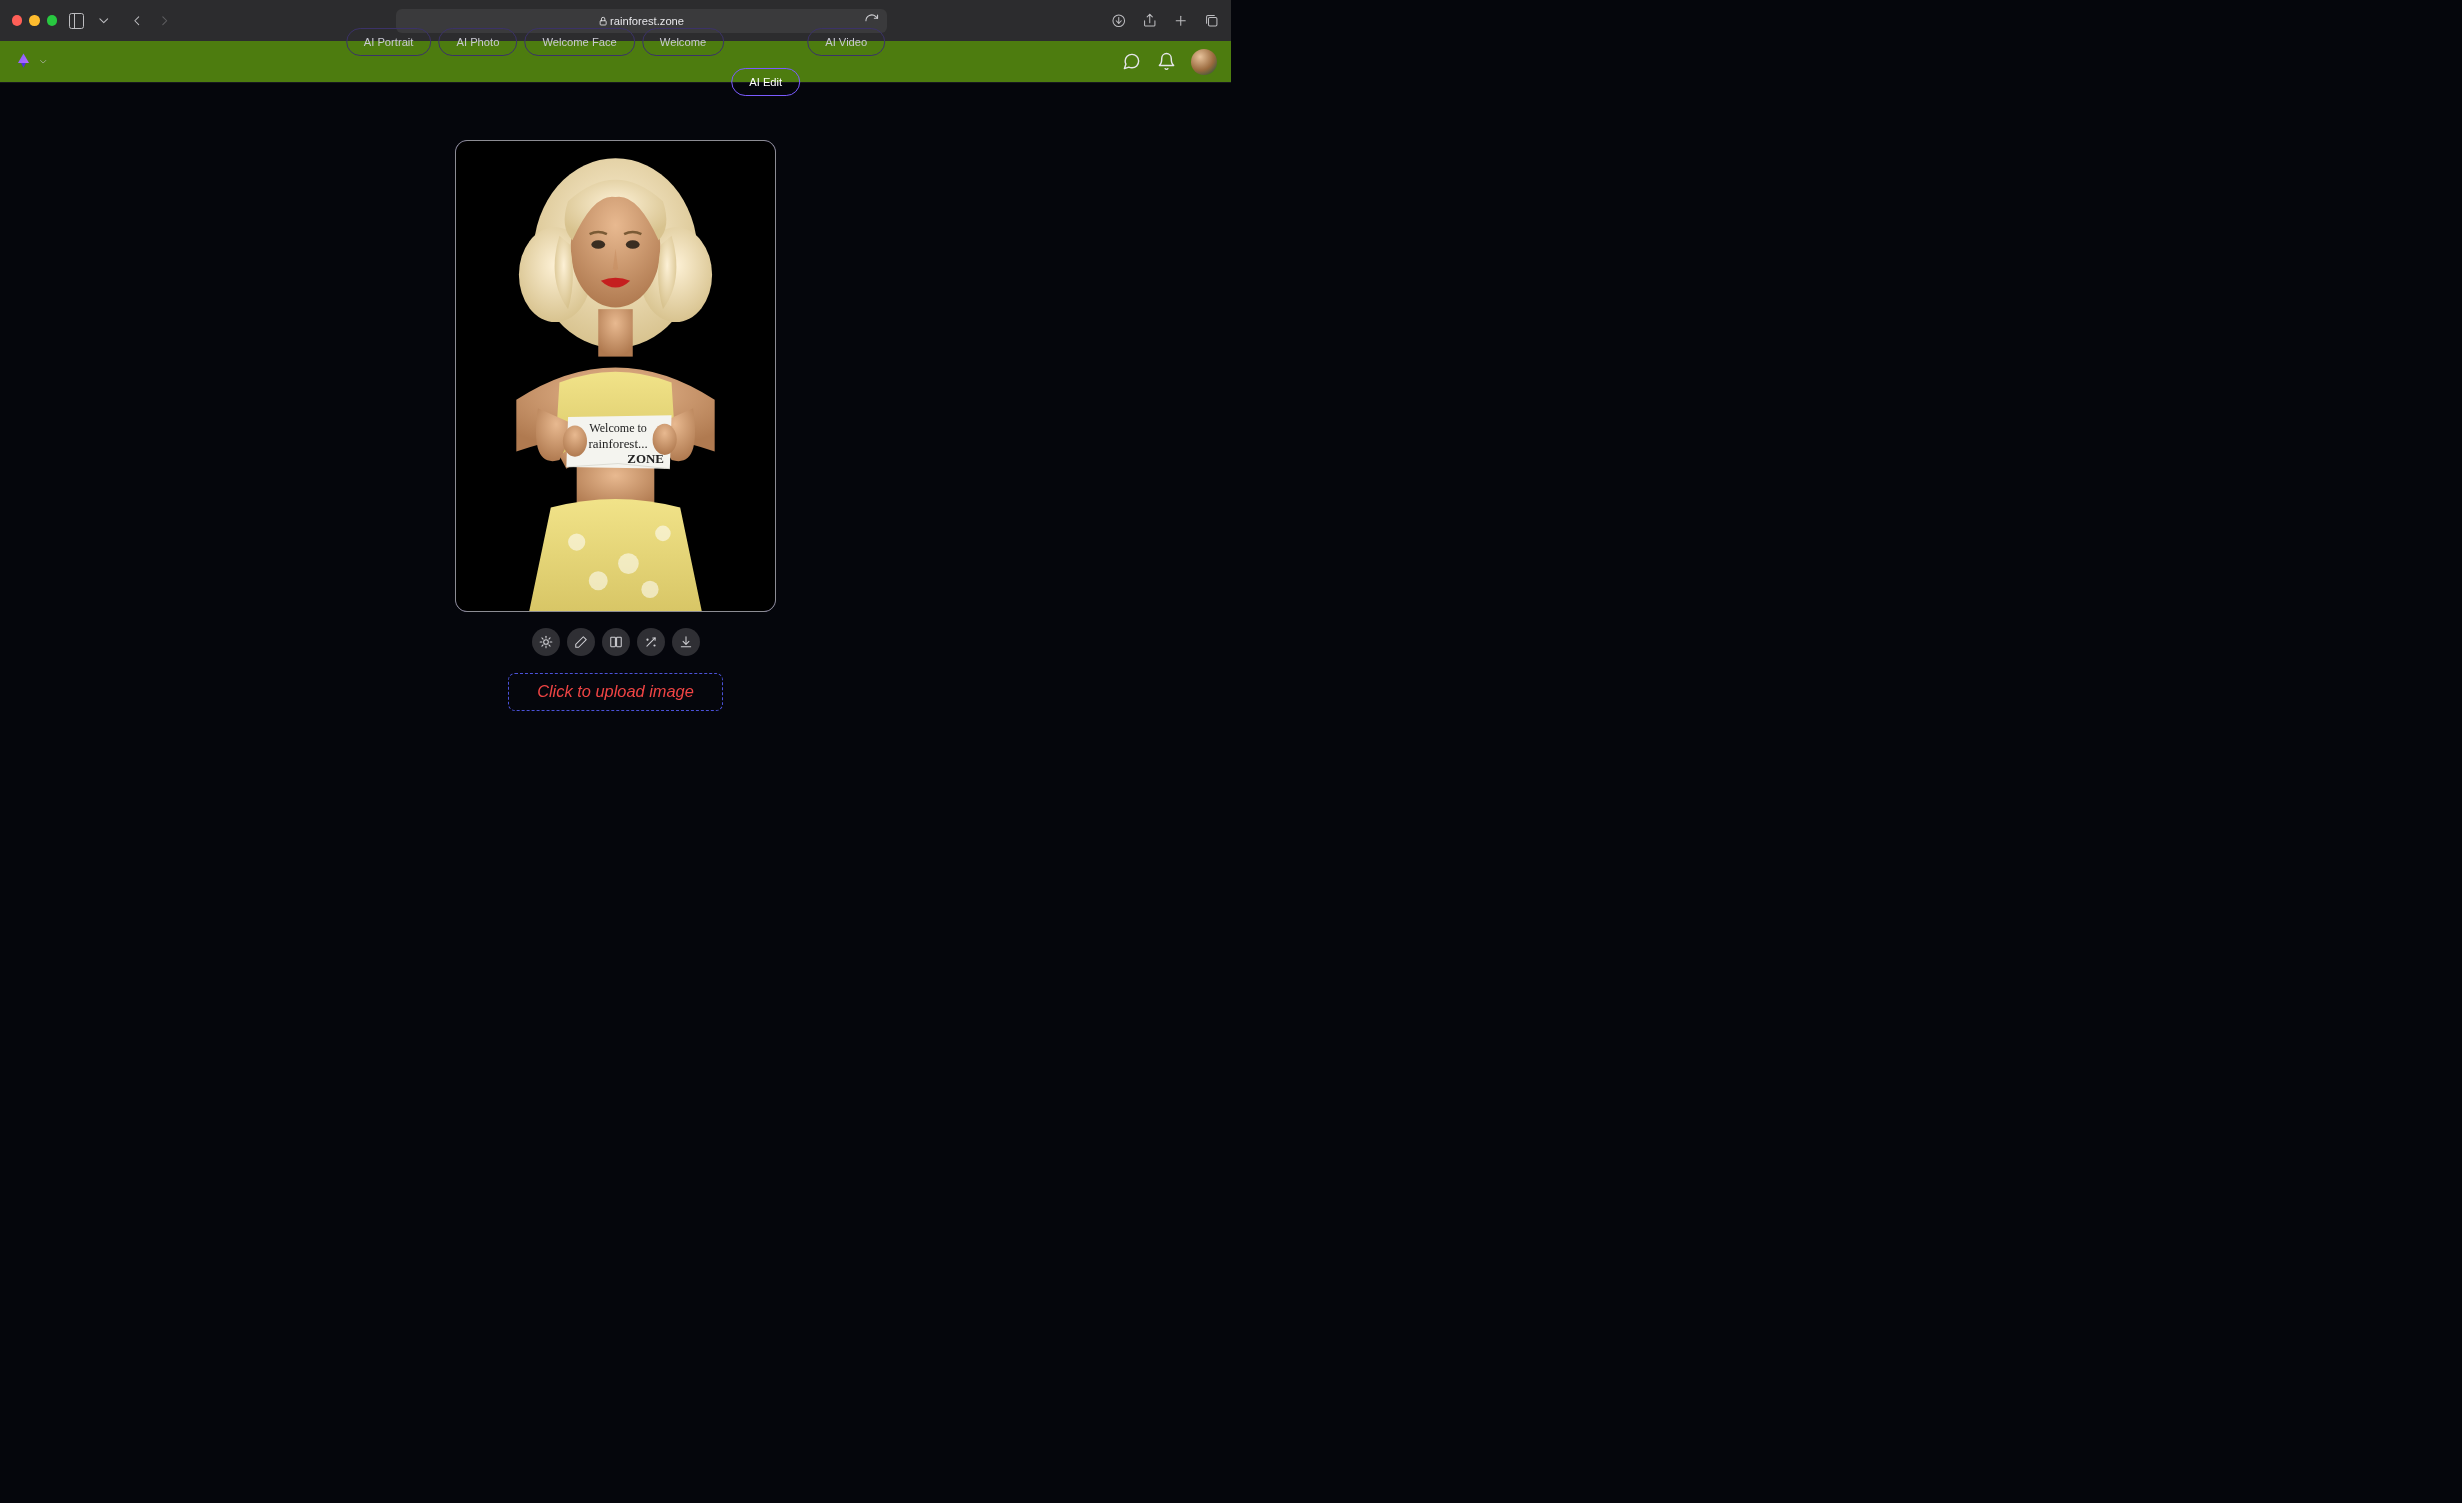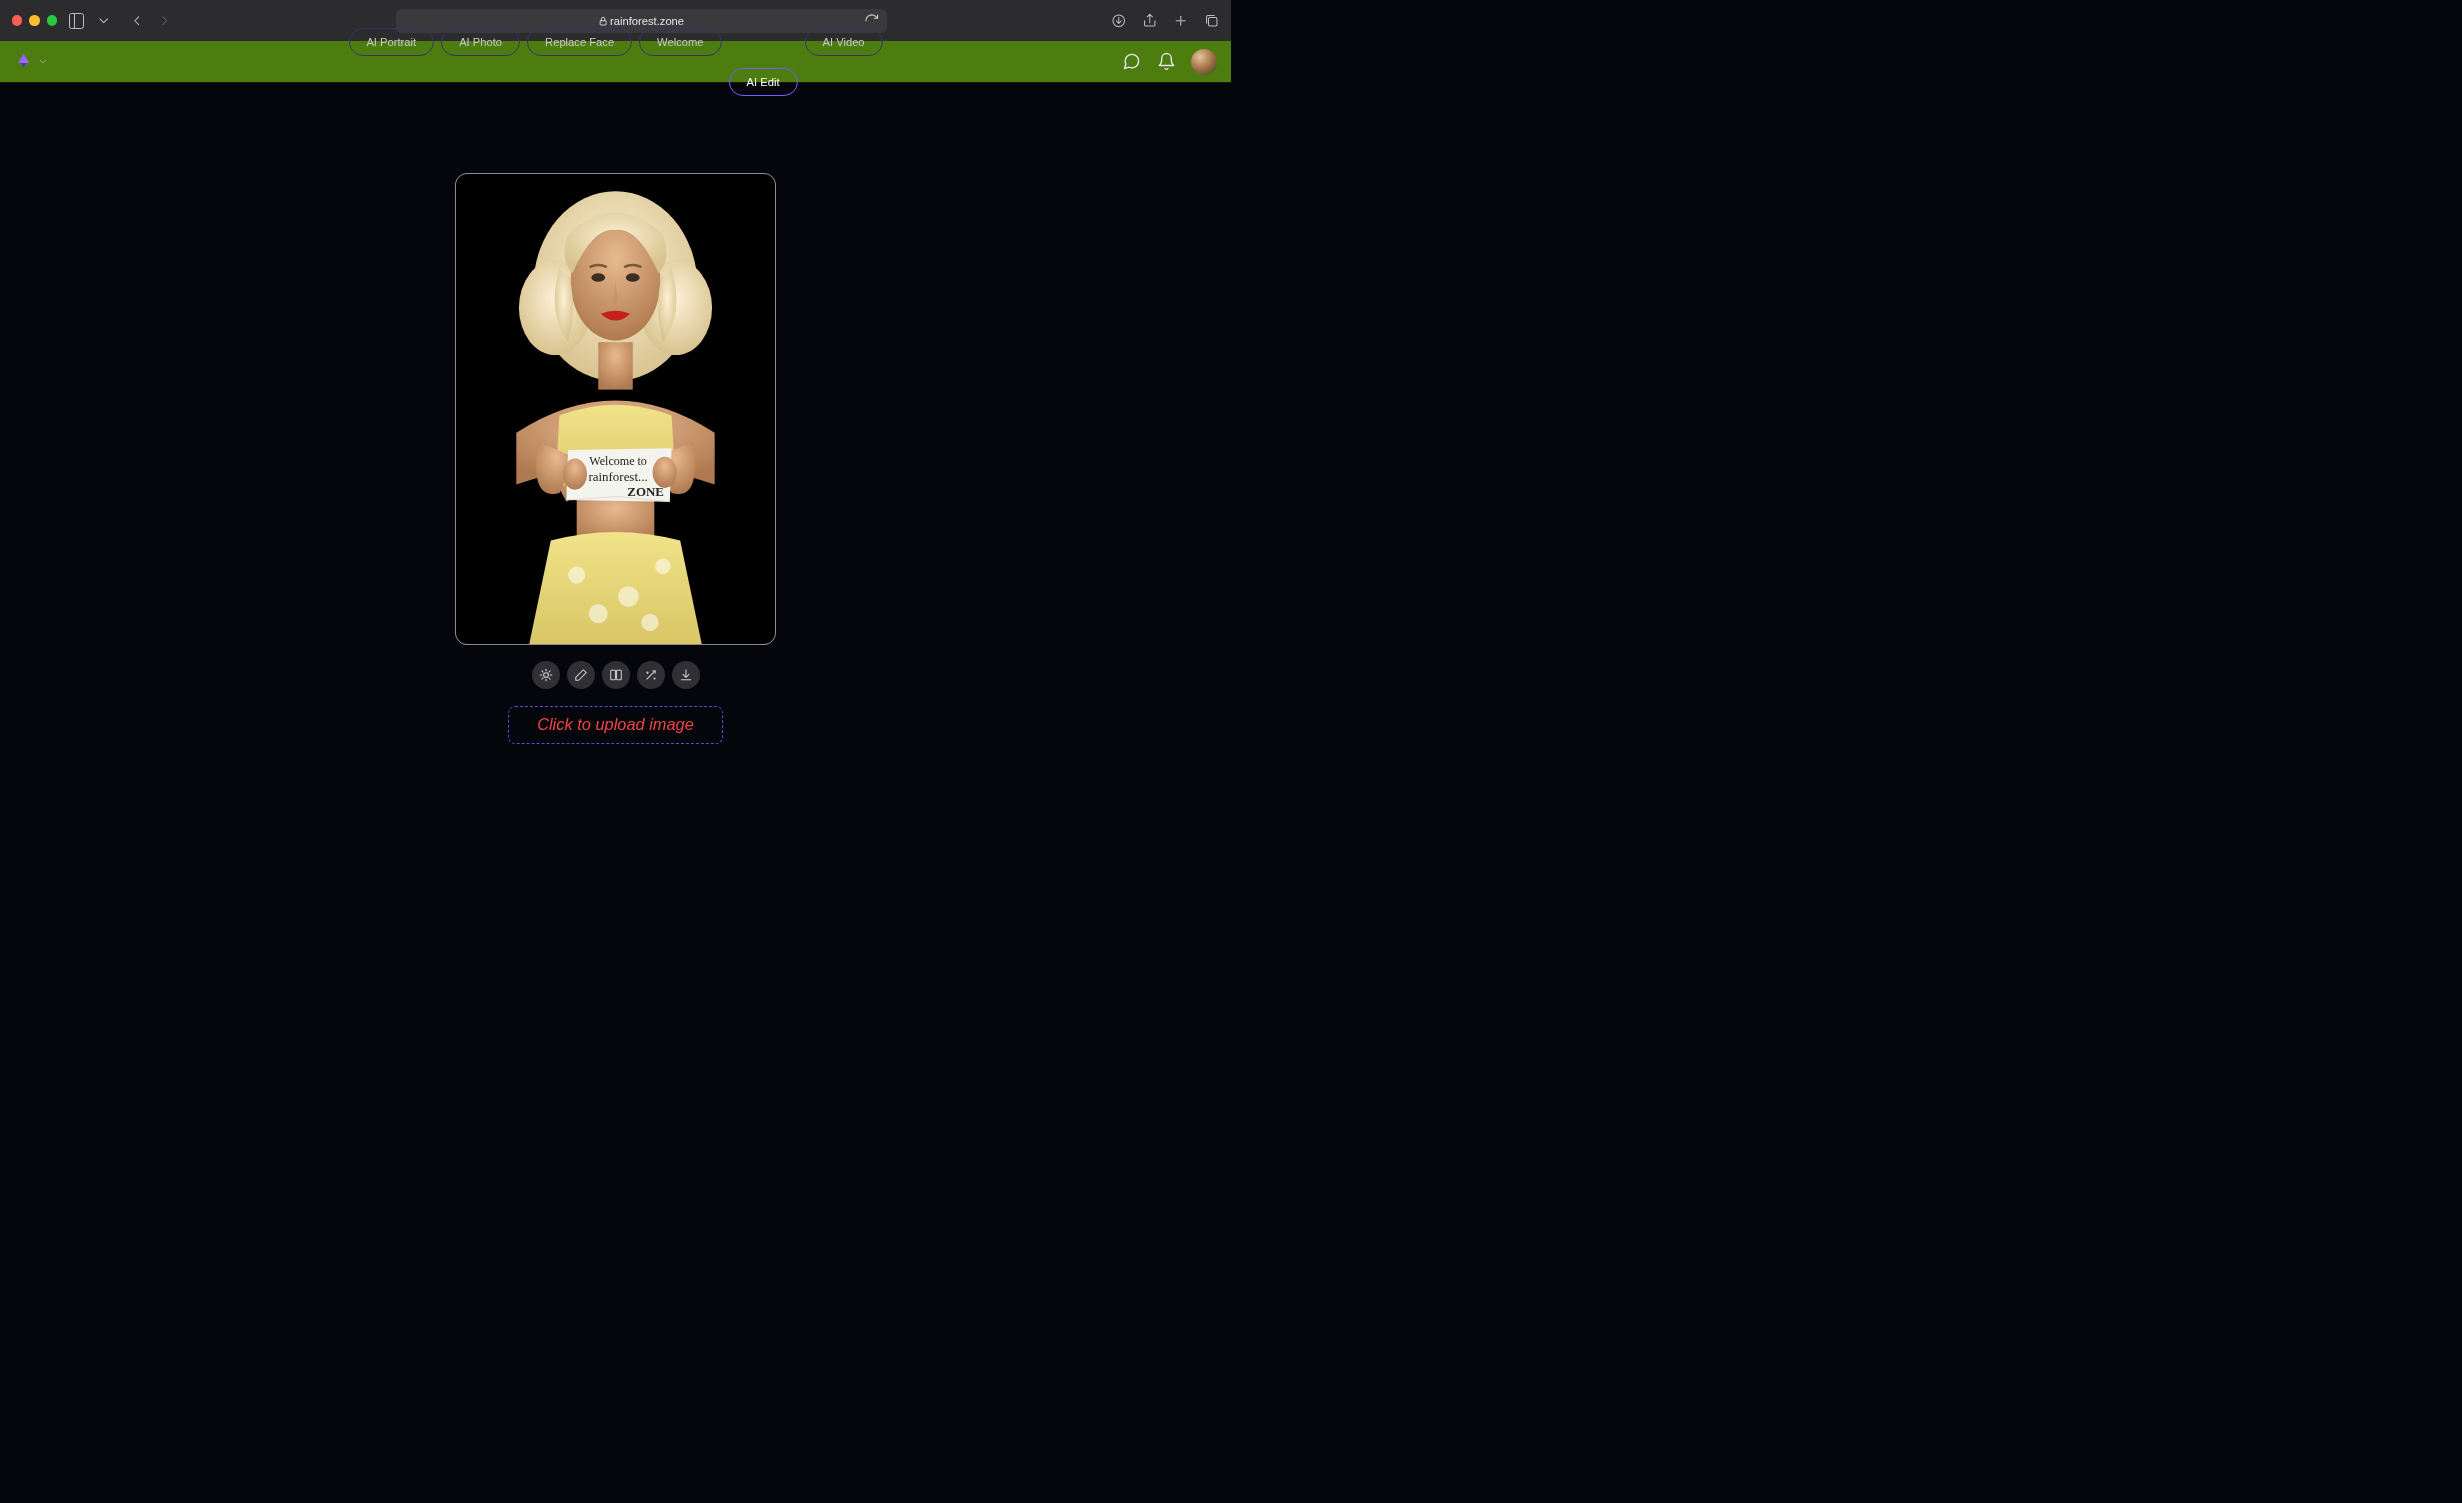--- a/index.html
+++ b/index.html
@@ -41,21 +41,21 @@
   .pill-row{position:absolute;left:50%;top:50%;transform:translate(-50%,-50%);display:flex;gap:7px;}
   .pill{height:28px;padding:0 17px;border:0.9px solid var(--pill-border);border-radius:861px;background:transparent;color:var(--pill-text);font-size:11.2px;font-weight:500;display:flex;align-items:center;cursor:pointer;white-space:nowrap;}
   .pill.active{border-color:var(--pill-active);color:#fff;margin-top:40px;}
   .header-right{margin-left:auto;display:flex;gap:15.5px;align-items:center;}
   .header-ico{width:19px;height:19px;color:#e6e6ea;}
   .header-ico svg{width:19px;height:19px;stroke:currentColor;stroke-width:1.8;fill:none;stroke-linecap:round;stroke-linejoin:round;}
   .avatar{width:26px;height:26px;border-radius:50%;background:radial-gradient(circle at 35% 30%,#e7c29b,#9a6a3e 55%,#4d5a3b 80%);}
 
   
   .main{position:relative;width:100%;height:calc(100% - 83px);display:flex;flex-direction:column;align-items:center;}
-  .sample-card{margin-top:90px;width:319px;height:470px;border:0.9px solid var(--card-border);border-radius:12px;overflow:hidden;position:relative;background:#c4b5fd;}
+  .sample-card{margin-top:57px;width:319px;height:470px;border:0.9px solid var(--card-border);border-radius:12px;overflow:hidden;position:relative;background:#c4b5fd;}
   .sample-card svg{position:absolute;inset:0;width:100%;height:100%;}
   .note-text{font-family:'Comic Sans MS','Marker Felt',cursive;fill:#222;}
 
   .tool-row{margin-top:15.5px;display:flex;gap:7px;}
   .tool{width:28px;height:28px;border-radius:50%;background:var(--tool-bg);color:#cfcfd3;display:flex;align-items:center;justify-content:center;cursor:pointer;}
   .tool svg{width:14px;height:14px;stroke:currentColor;stroke-width:1.8;fill:none;stroke-linecap:round;stroke-linejoin:round;}
 
   .upload-box{margin-top:17px;padding:8.6px 28px;border:1.3px dashed #4b52d8;border-radius:7px;color:#ef4444;font-size:16.4px;cursor:pointer;font-style:italic;}
 </style>
 </head>
@@ -149,21 +149,21 @@
     <div class="chrome-ico" style="width:10.3px;height:10.3px;">
         <svg viewBox="0 0 24 24">
           <polyline points="6 9 12 15 18 9"></polyline>
         </svg>
       </div>
   </div>
 
   <div class="pill-row">
     <button class="pill">AI Portrait</button>
     <button class="pill">AI Photo</button>
-    <button class="pill">Replace Face</button>
+    <button class="pill">Welcome Face</button>
     <button class="pill">Welcome</button>
     <button class="pill active">AI Edit</button>
     <button class="pill">AI Video</button>
   </div>
 
   <div class="header-right">
     <div class="header-ico"><svg viewBox="0 0 24 24">
           <path d="M21 11.5a8.38 8.38 0 0 1-8.5 8.5 8.5 8.5 0 0 1-3.9-.9L3 21l1.9-5.6A8.38 8.38 0 0 1 4 11.5 8.5 8.5 0 0 1 12.5 3 8.38 8.38 0 0 1 21 11.5z"></path>
         </svg></div>
     <div class="header-ico"><svg viewBox="0 0 24 24">

